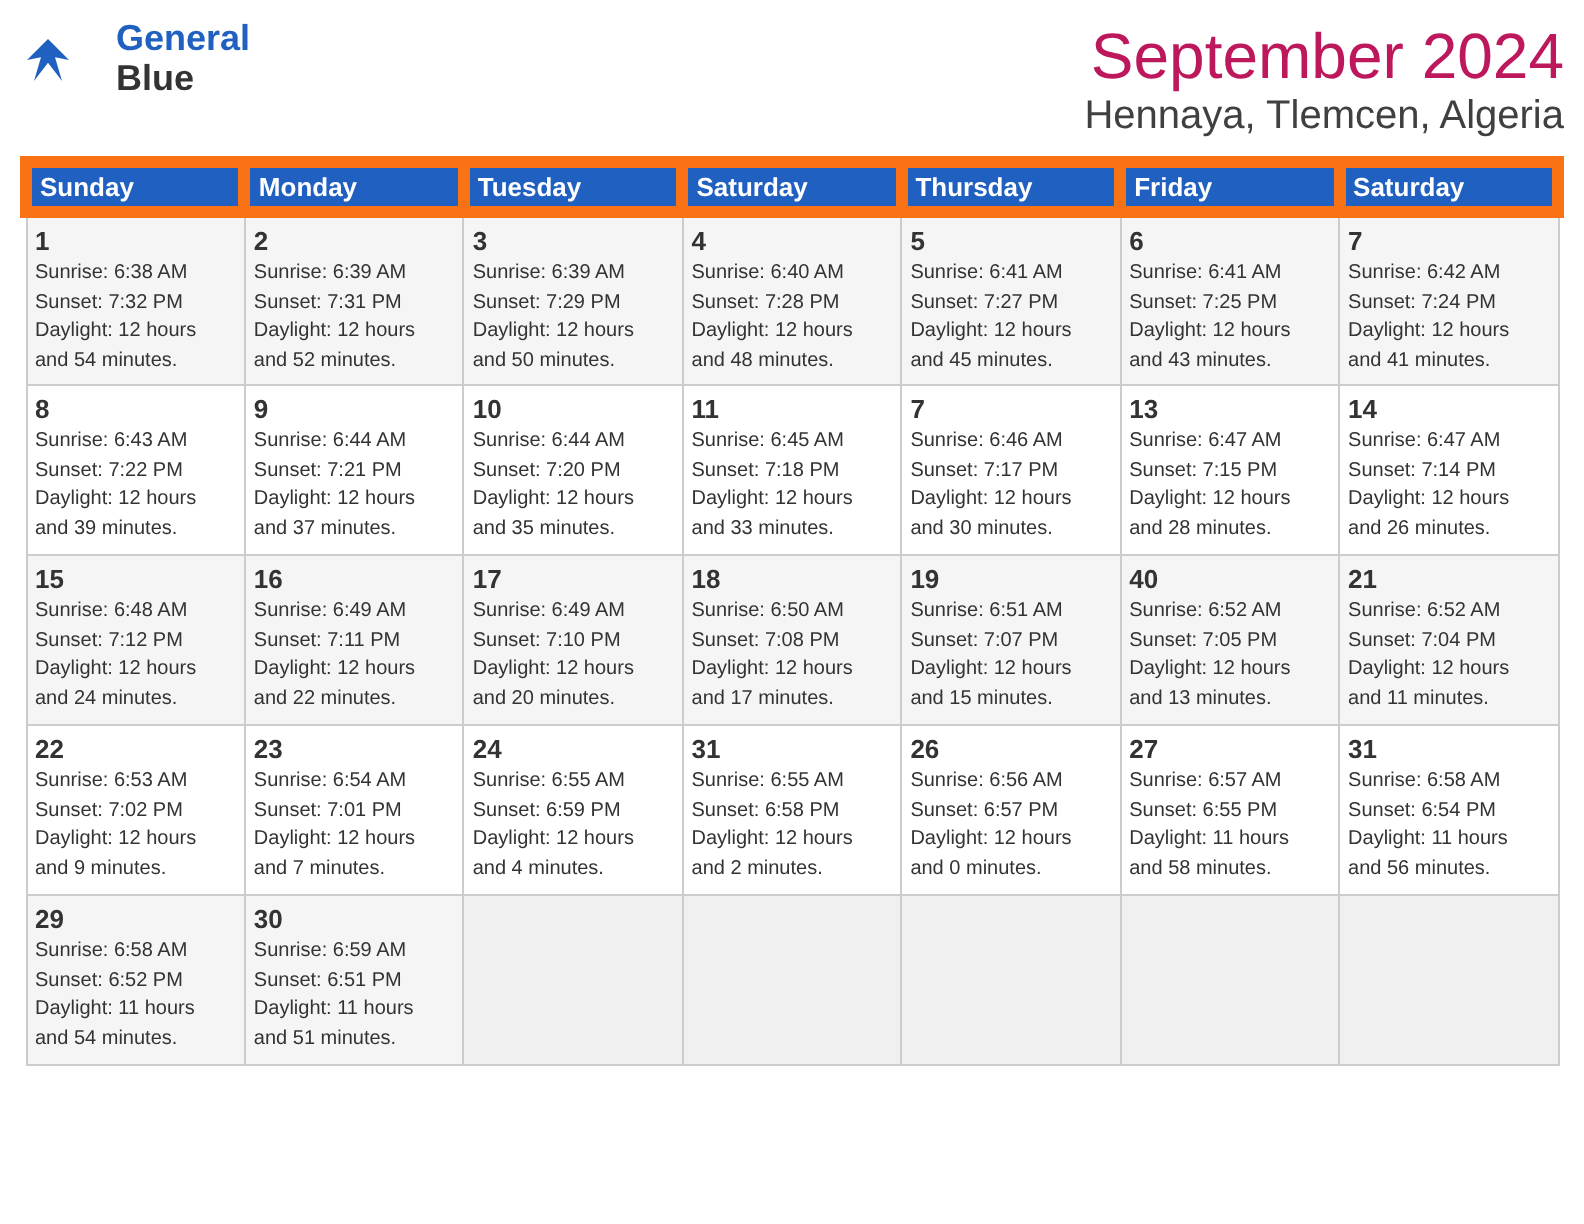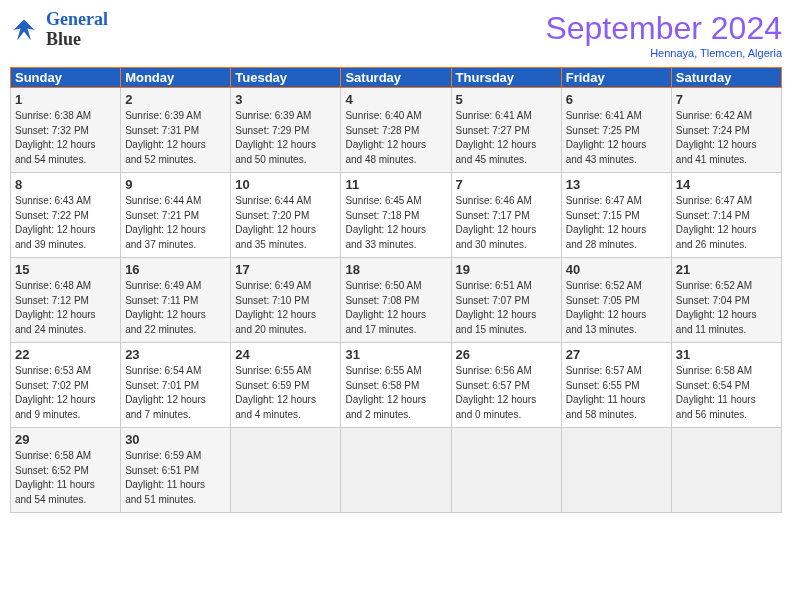--- a/index.html
+++ b/index.html
@@ -12,61 +12,60 @@
     }
     .header {
       display: flex;
       justify-content: space-between;
       align-items: flex-start;
       margin-bottom: 8px;
     }
     .logo {
       display: flex;
       align-items: center;
-      gap: 8px;
-      font-family: Liberation Serif, serif;
+      gap: 20px;
     }
     .logo-text {
       font-size: 18px;
       font-weight: bold;
       color: #333;
       line-height: 1.1;
     }
     .logo-text span {
       color: #2060c0;
     }
     .logo-bird {
       width: 28px;
       height: 28px;
     }
     .title-block {
       text-align: right;
     }
     .month-title {
       font-size: 32px;
       font-weight: normal;
-      color: #8b5cf6;
+      color: #be185d;
     }
     .location-title {
-      font-size: 11px;
-      color: #1d4ed8;
+      font-size: 20px;
+      color: #404040;
     }
     table {
       width: 100%;
       border-collapse: collapse;
       table-layout: fixed;
     }
     thead th {
       background: #2060c0;
       color: #fff;
       font-size: 13px;
       font-weight: bold;
       padding: 2px 4px;
       text-align: left;
-      border: 1px solid #f97316;
+      border: 6px solid #f97316;
     }
     tbody td {
       vertical-align: top;
       padding: 4px 4px;
       font-size: 10px;
       color: #333;
       border: 1px solid #ccc;
       background: #fff;
       height: 85px;
     }

